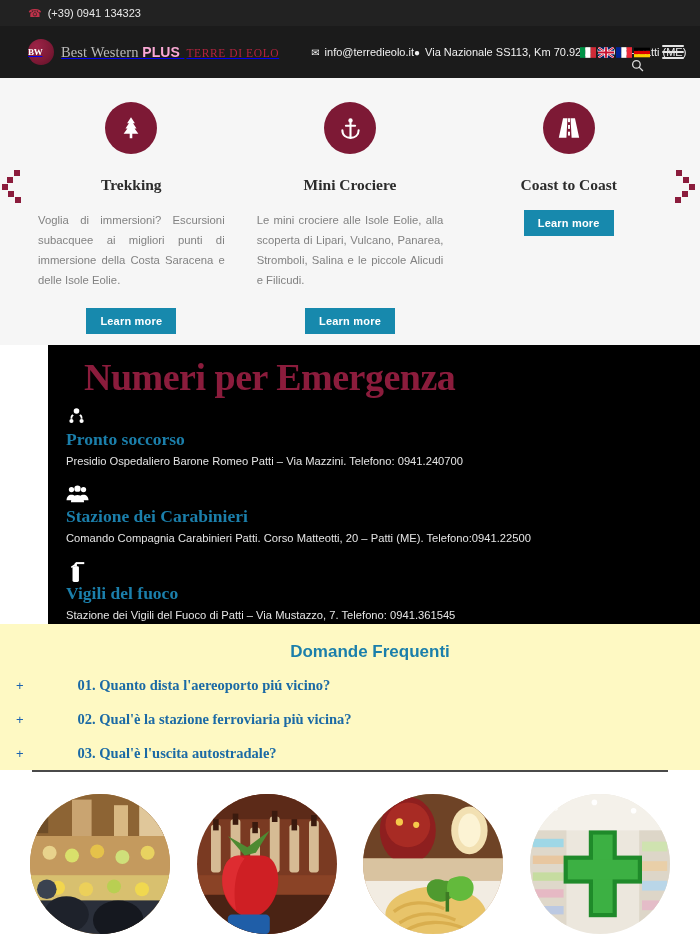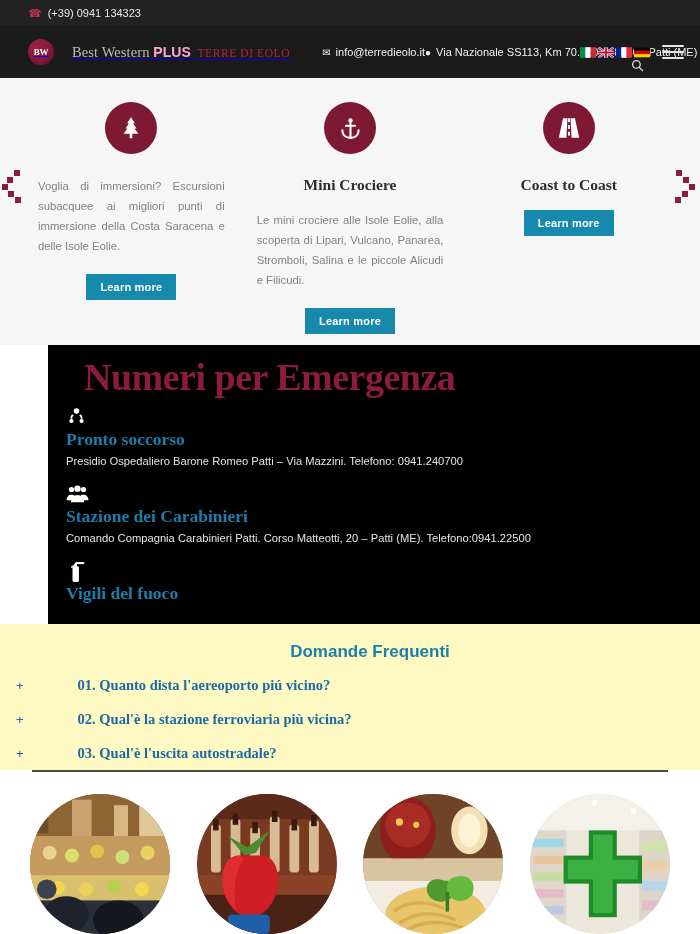--- a/index.html
+++ b/index.html
@@ -37,22 +37,22 @@
     display: flex;
     align-items: center;
     position: relative;
     padding-left: 28px;
   }
   .logo { display: flex; align-items: center; }
   .bw-shield {
     width: 26px; height: 26px;
     border-radius: 50%;
     background: radial-gradient(circle at 32% 28%, #9c2347 0%, #7d1935 60%, #5d1128 100%);
-    display: flex; align-items: center; justify-content: center;
-    margin-right: 18px;
+    display: flex; align-items: center; justify-content: flex-start;
+    margin-right: 7px;
     flex: none;
   }
   .bw-shield span {
     color: #fff; font-size: 9px; font-weight: bold;
     font-family: "Liberation Serif", serif; letter-spacing: -0.3px;
   }
   .logo-text { line-height: 1.05; }
   .logo-line1 {
     font-family: "Liberation Serif", serif;
     font-size: 14.5px;
@@ -303,20 +303,21 @@
     <span class="d" style="left:6px;top:21px;"></span>
     <span class="d" style="left:13px;top:27px;"></span>
   </div>
 
   <div class="service">
     <div class="svc-icon">
       <svg width="26" height="26" viewBox="0 0 24 24" fill="#ffffff">
         <path d="M12 2 L15.6 7.6 H13.9 L17.1 12.4 H15.3 L18.8 17.4 H13.2 V21.5 H10.8 V17.4 H5.2 L8.7 12.4 H6.9 L10.1 7.6 H8.4 Z"></path>
       </svg>
     </div>
+    <div class="svc-title">Trekking</div>
     <div class="svc-text">Voglia di immersioni? Escursioni subacquee ai migliori punti di immersione della Costa Saracena e delle Isole Eolie.</div>
     <button class="btn-learn">Learn more</button>
   </div>
 
   <div class="service">
     <div class="svc-icon">
       <svg width="25" height="25" viewBox="0 0 24 24" fill="none" stroke="#ffffff" stroke-width="2" stroke-linecap="round">
         <circle cx="12" cy="4.3" r="2.1" fill="#ffffff" stroke="none"></circle>
         <line x1="12" y1="6.6" x2="12" y2="20.6"></line>
         <line x1="7.6" y1="9.3" x2="16.4" y2="9.3"></line>
@@ -387,20 +388,21 @@
   <div class="emg-item">
     <span class="emg-icon">
       <svg width="20" height="22" viewBox="0 0 20 24" fill="#ffffff">
         <rect x="6.2" y="5.6" width="7.0" height="17.4" rx="1.6"></rect>
         <rect x="8.6" y="2.2" width="2.4" height="4"></rect>
         <rect x="9.6" y="1.2" width="9.4" height="2.2"></rect>
         <path d="M4.4 6.2 L8.8 3.4 L9.6 5.0 L5.2 7.6 Z"></path>
       </svg>
     </span>
     <div class="emg-name">Vigili del fuoco</div>
+    <div class="emg-desc">Stazione dei Vigili del Fuoco di Patti – Via Mustazzo, 7. Telefono: 0941.361545</div>
   </div>
 </div>
 
 <div class="faq">
   <div class="faq-title">Domande Frequenti</div>
 
   <div class="faq-item">
     <span class="faq-plus">+</span>
     <span class="faq-q">01. Quanto dista l'aereoporto piú vicino?</span>
   </div>

